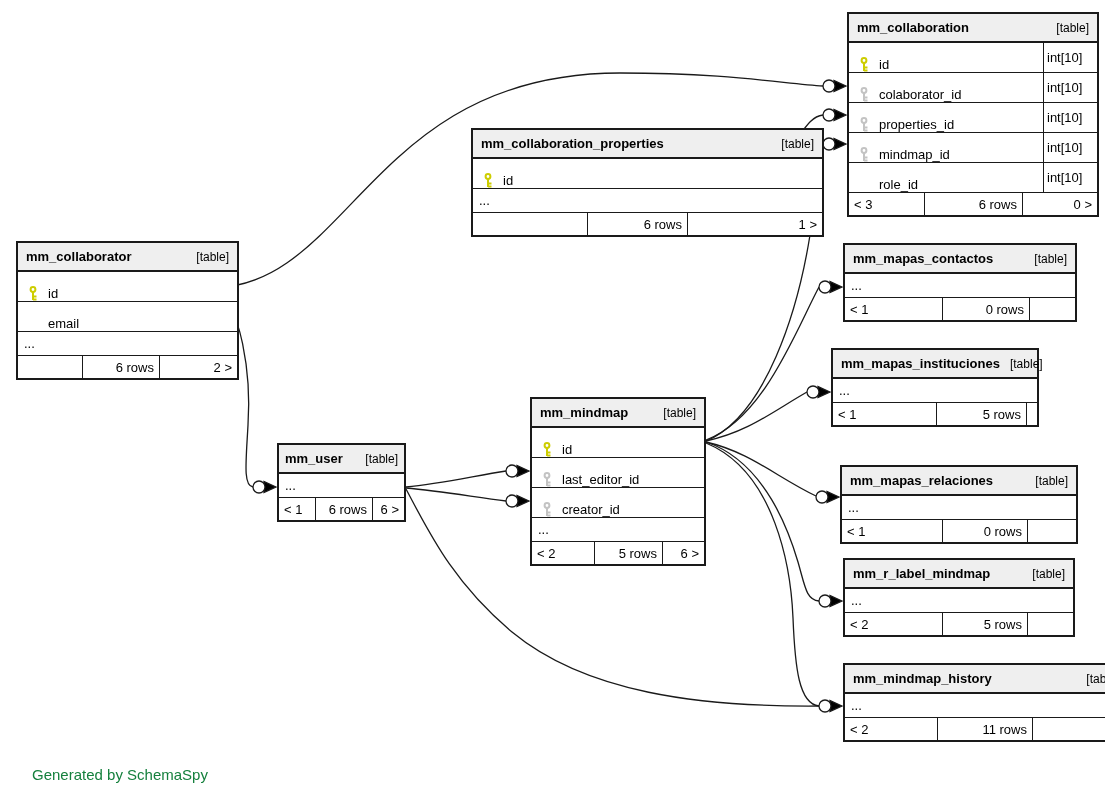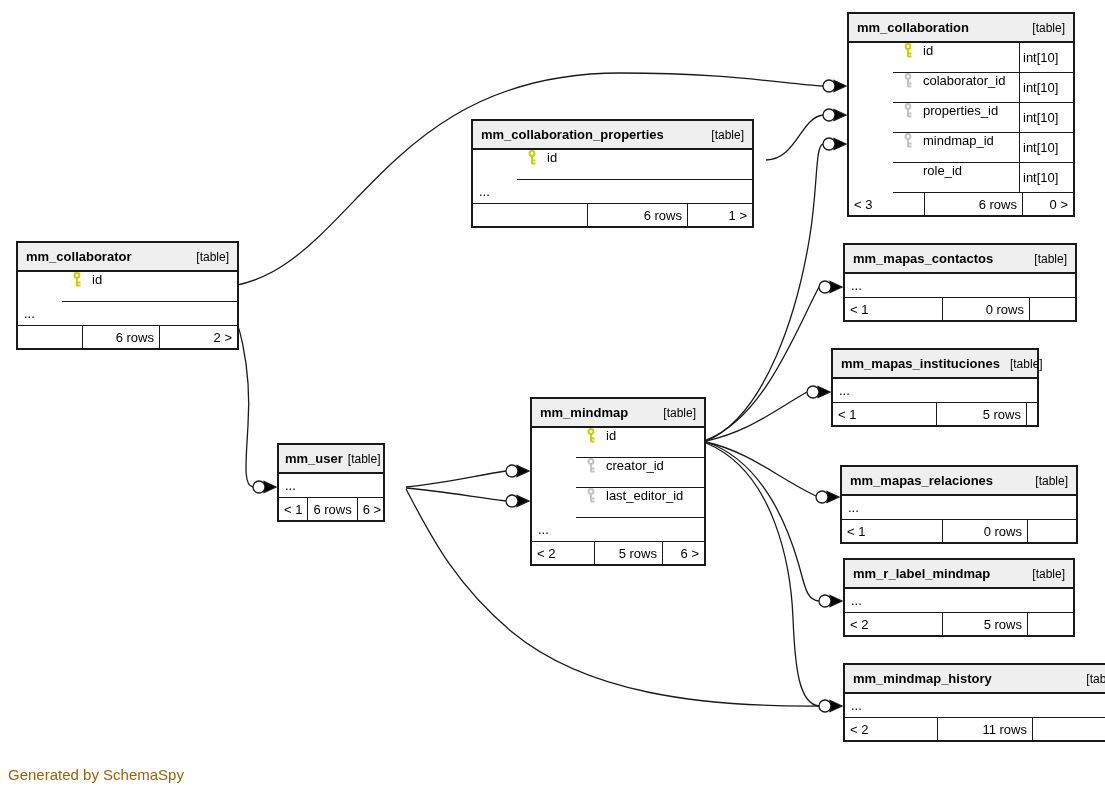--- a/index.html
+++ b/index.html
@@ -2,33 +2,33 @@
 <html><head>
 <meta charset="utf-8">
 <style>
   html,body { margin:0; padding:0; background:#ffffff; }
   body { width:1105px; height:797px; position:relative; font-family:"Liberation Sans", sans-serif; color:#000; overflow:hidden; }
   svg.rel-layer { position:absolute; left:0; top:0; z-index:1; }
   .tbl { position:absolute; z-index:2; background:#fff; border:2px solid #1a1a1a; box-sizing:border-box; font-size:13px; }
   .hdr { background:#efefef; border-bottom:2px solid #1a1a1a; display:flex; justify-content:space-between; align-items:center; height:27px; padding:0 8px; white-space:nowrap; }
   .tname { font-weight:bold; font-size:13px; }
   .tbadge { font-size:12px; margin-left:10px; }
-  .row { position:relative; display:flex; align-items:flex-start; height:29px; border-bottom:1px solid #1a1a1a;margin-left:44px; }
+  .row { position:relative; display:flex; align-items:flex-end; height:29px; border-bottom:1px solid #1a1a1a; }
   .keycell { width:30px; display:flex; justify-content:center; align-items:center; flex:none; }
   .cname { white-space:nowrap; }
   .ctype { position:absolute; right:0; top:-1px; bottom:0; width:54px; border-left:1px solid #1a1a1a; display:flex; align-items:center; padding-left:3px; box-sizing:border-box; }
   .erow { display:flex; align-items:center; height:23px; padding-left:6px; border-bottom:1px solid #1a1a1a; }
   .frow { display:flex; height:22px; }
   .fcell { display:flex; align-items:center; padding:0 5px; box-sizing:border-box; white-space:nowrap; }
   .fcell.bl { border-left:1px solid #1a1a1a; }
   .fright { justify-content:flex-end; }
   .key { display:block; }
   .key.pk circle, .key.pk path { stroke:#cdcd00; }
   .key.fk circle, .key.fk path { stroke:#c3c3c3; }
-  .credit { position:absolute; left:8px; top:766px; font-size:15px; color:#a16207; z-index:2; }
+  .credit { position:absolute; left:32px; top:766px; font-size:15px; color:#15803d; z-index:2; }
 </style>
 </head>
 <body>
 
 <svg class="rel-layer" width="1105" height="797" viewBox="0 0 1105 797">
   <g fill="none" stroke="#1a1a1a" stroke-width="1.3">
     <path d="M211,288 C350,288 370,73 620,73 C730,73 785,84 823,86"></path>
     <path d="M766,160 C796,160 801,117 823,115"></path>
     <path d="M706,441 C766,416 798,310 810,235 C818,185 815,146 823,144"></path>
     <path d="M211,289 C243,299 251,380 248,425 C246,462 243,486 253,487"></path>
@@ -82,21 +82,21 @@
         <path d="M842,601 l-12,-5.5 v11 z" fill="#000"></path>
         <circle cx="825" cy="601" r="6" fill="#fff"></circle>
       </g>
     <g>
         <path d="M842,706 l-12,-5.5 v11 z" fill="#000"></path>
         <circle cx="825" cy="706" r="6" fill="#fff"></circle>
       </g>
   </g>
 </svg>
 
-<div class="tbl" style="left:847px;top:12px;width:228px">
+<div class="tbl" style="left:847px;top:12px;width:252px">
   <div class="hdr">
     <span class="tname">mm_collaboration</span>
     <span class="tbadge">[table]</span>
   </div>
   <div class="row">
     <span class="keycell">
         <svg class="key pk" width="10" height="15" viewBox="0 0 10 15" fill="none" stroke-width="2">
           <circle cx="5" cy="3.5" r="2.4"></circle>
           <path d="M5 6 V14 M5 10.5 H8.5 M5 13.5 H8.5"></path>
         </svg>
@@ -139,21 +139,21 @@
     <span class="cname">role_id</span>
     <span class="ctype">int[10]</span>
   </div>
   <div class="frow">
     <span class="fcell" style="width:75px">&lt; 3</span>
     <span class="fcell bl fright" style="width:98px">6 rows</span>
     <span class="fcell bl fright" style="flex:1">0 &gt;</span>
   </div>
 </div>
 
-<div class="tbl" style="left:471px;top:119px;width:283px">
+<div class="tbl" style="left:471px;top:128px;width:353px">
   <div class="hdr">
     <span class="tname">mm_collaboration_properties</span>
     <span class="tbadge">[table]</span>
   </div>
   <div class="row">
     <span class="keycell">
         <svg class="key pk" width="10" height="15" viewBox="0 0 10 15" fill="none" stroke-width="2">
           <circle cx="5" cy="3.5" r="2.4"></circle>
           <path d="M5 6 V14 M5 10.5 H8.5 M5 13.5 H8.5"></path>
         </svg>
@@ -175,29 +175,33 @@
   </div>
   <div class="row">
     <span class="keycell">
         <svg class="key pk" width="10" height="15" viewBox="0 0 10 15" fill="none" stroke-width="2">
           <circle cx="5" cy="3.5" r="2.4"></circle>
           <path d="M5 6 V14 M5 10.5 H8.5 M5 13.5 H8.5"></path>
         </svg>
       </span>
     <span class="cname">id</span>
   </div>
+  <div class="row">
+    <span class="keycell"></span>
+    <span class="cname">email</span>
+  </div>
   <div class="erow">...</div>
   <div class="frow">
     <span class="fcell" style="width:64px"></span>
     <span class="fcell bl fright" style="width:77px">6 rows</span>
     <span class="fcell bl fright" style="flex:1">2 &gt;</span>
   </div>
 </div>
 
-<div class="tbl" style="left:277px;top:443px;width:108px">
+<div class="tbl" style="left:277px;top:443px;width:129px">
   <div class="hdr" style="padding:0 6px">
     <span class="tname">mm_user</span>
     <span class="tbadge" style="margin-left:5px">[table]</span>
   </div>
   <div class="erow">...</div>
   <div class="frow">
     <span class="fcell" style="width:36px">&lt; 1</span>
     <span class="fcell bl fright" style="width:57px">6 rows</span>
     <span class="fcell bl fright" style="flex:1">6 &gt;</span>
   </div>
@@ -217,30 +221,30 @@
       </span>
     <span class="cname">id</span>
   </div>
   <div class="row">
     <span class="keycell">
         <svg class="key fk" width="10" height="15" viewBox="0 0 10 15" fill="none" stroke-width="2">
           <circle cx="5" cy="3.5" r="2.4"></circle>
           <path d="M5 6 V14 M5 10.5 H8.5 M5 13.5 H8.5"></path>
         </svg>
       </span>
+    <span class="cname">last_editor_id</span>
+  </div>
+  <div class="row">
+    <span class="keycell">
+        <svg class="key fk" width="10" height="15" viewBox="0 0 10 15" fill="none" stroke-width="2">
+          <circle cx="5" cy="3.5" r="2.4"></circle>
+          <path d="M5 6 V14 M5 10.5 H8.5 M5 13.5 H8.5"></path>
+        </svg>
+      </span>
     <span class="cname">creator_id</span>
-  </div>
-  <div class="row">
-    <span class="keycell">
-        <svg class="key fk" width="10" height="15" viewBox="0 0 10 15" fill="none" stroke-width="2">
-          <circle cx="5" cy="3.5" r="2.4"></circle>
-          <path d="M5 6 V14 M5 10.5 H8.5 M5 13.5 H8.5"></path>
-        </svg>
-      </span>
-    <span class="cname">last_editor_id</span>
   </div>
   <div class="erow">...</div>
   <div class="frow">
     <span class="fcell" style="width:62px">&lt; 2</span>
     <span class="fcell bl fright" style="width:68px">5 rows</span>
     <span class="fcell bl fright" style="flex:1">6 &gt;</span>
   </div>
 </div>
 
 <div class="tbl" style="left:843px;top:243px;width:234px">

